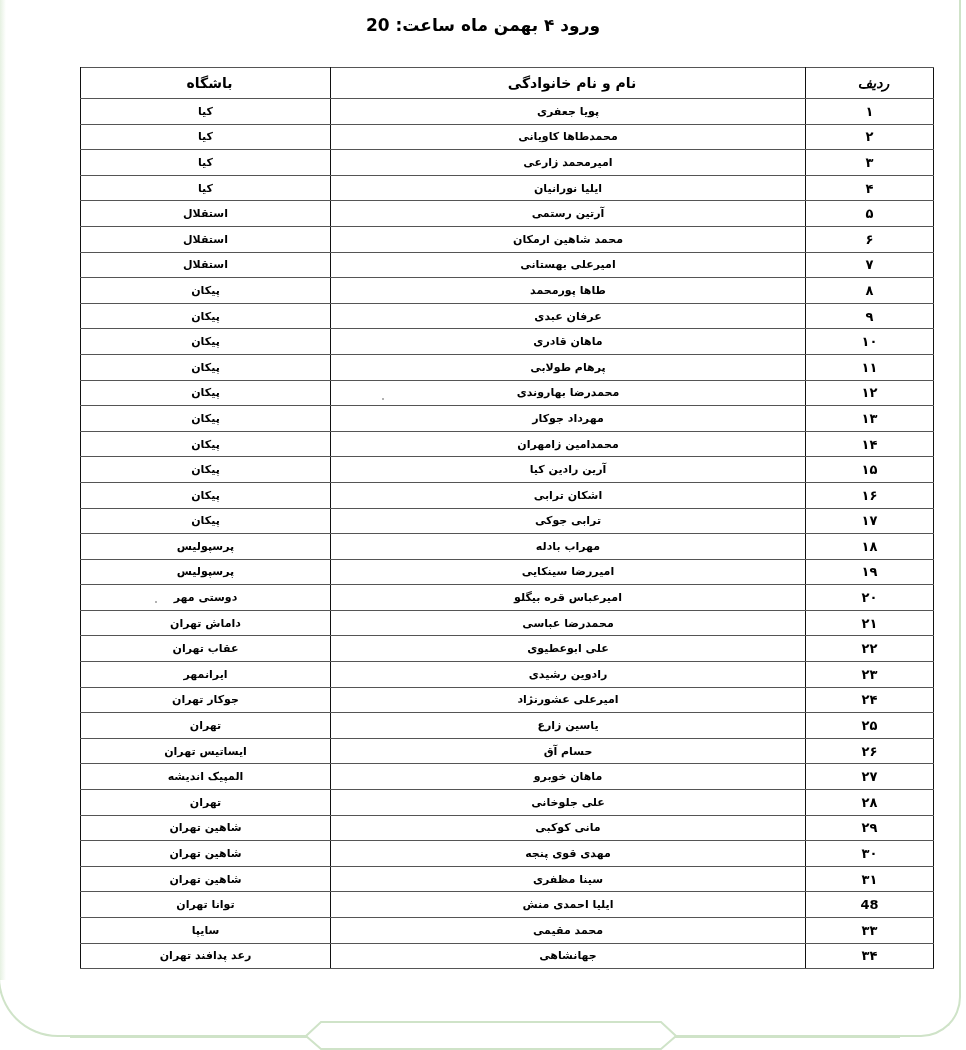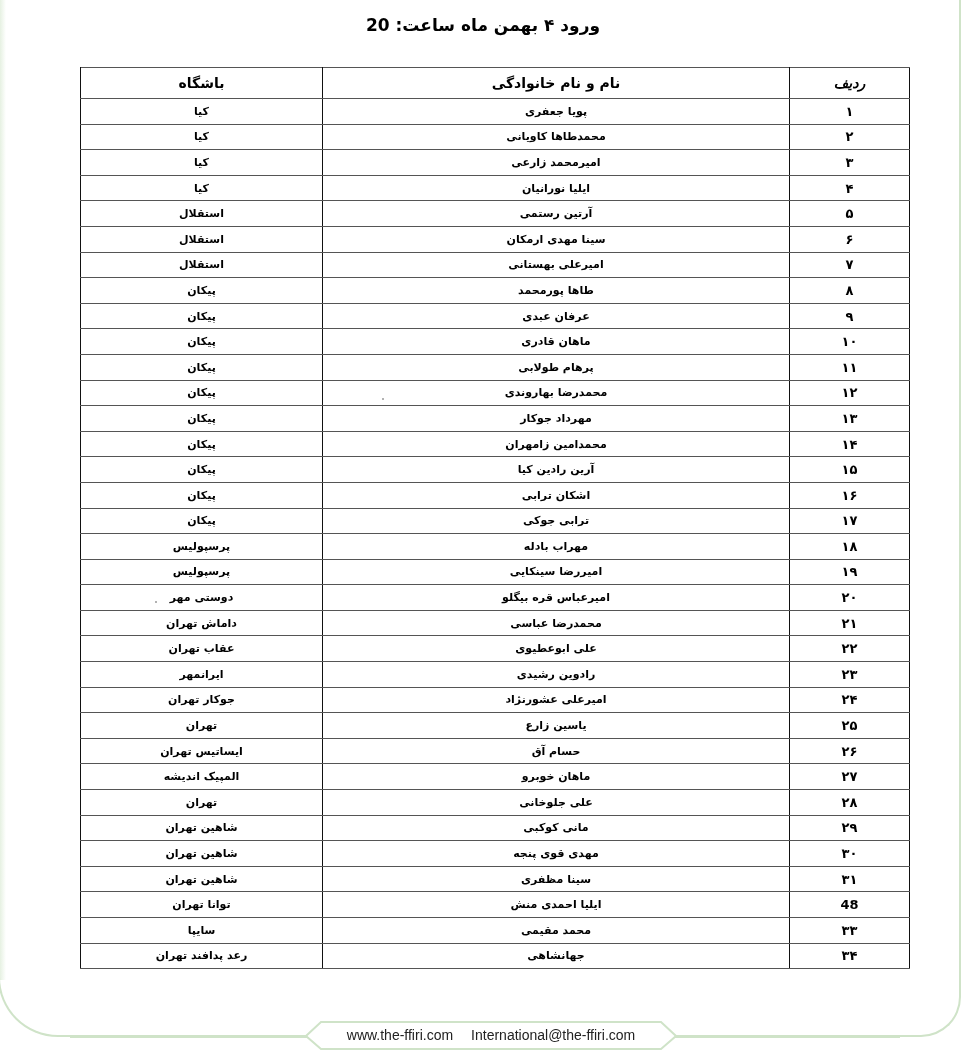--- a/index.html
+++ b/index.html
@@ -61,20 +61,21 @@
     border-bottom: 1.5px solid #555;
     text-align: center;
     font-weight: bold;
     padding: 0;
     white-space: nowrap;
     overflow: hidden;
   }
   table.roster th {
     height: 30px;
     font-size: 14px;
+    padding-left: 8px;
   }
   table.roster td {
     height: 24.6px;
     font-size: 11px;
   }
   table.roster td.col-num {
     font-size: 13px;
   }
   table.roster th.col-num { width: 119px; font-style: italic; }
   table.roster th.col-name { width: 466px; margin-top: 21px; }
@@ -170,21 +171,21 @@
         <td class="col-name">ایلیا نورانیان</td>
         <td class="col-club">کیا</td>
       </tr>
       <tr>
         <td class="col-num">۵</td>
         <td class="col-name">آرتین رستمی</td>
         <td class="col-club">استقلال</td>
       </tr>
       <tr>
         <td class="col-num">۶</td>
-        <td class="col-name">سینا مهدی ارمکان</td>
+        <td class="col-name">محمد شاهین ارمکان</td>
         <td class="col-club">استقلال</td>
       </tr>
       <tr>
         <td class="col-num">۷</td>
         <td class="col-name">امیرعلی بهستانی</td>
         <td class="col-club">استقلال</td>
       </tr>
       <tr>
         <td class="col-num">۸</td>
         <td class="col-name">طاها پورمحمد</td>
@@ -325,16 +326,13 @@
 
 <div class="speck" style="left:382px; top:398px;"></div>
 <div class="speck" style="left:155px; top:601px;"></div>
 
 <div class="footer-line-left"></div>
 <div class="footer-line-right"></div>
 <div class="footer-badge">
   <svg width="372" height="29" viewBox="0 0 372 29">
     <polygon points="16,1 356,1 371,15 356,28 16,28 1,15" fill="#ffffff" stroke="#cfe3c8" stroke-width="2"></polygon>
   </svg>
-  <div class="footer-text">
-    <span>www.the-ffiri.com</span><span>International@the-ffiri.com</span>
-  </div>
 </div>
 
 </body></html>

